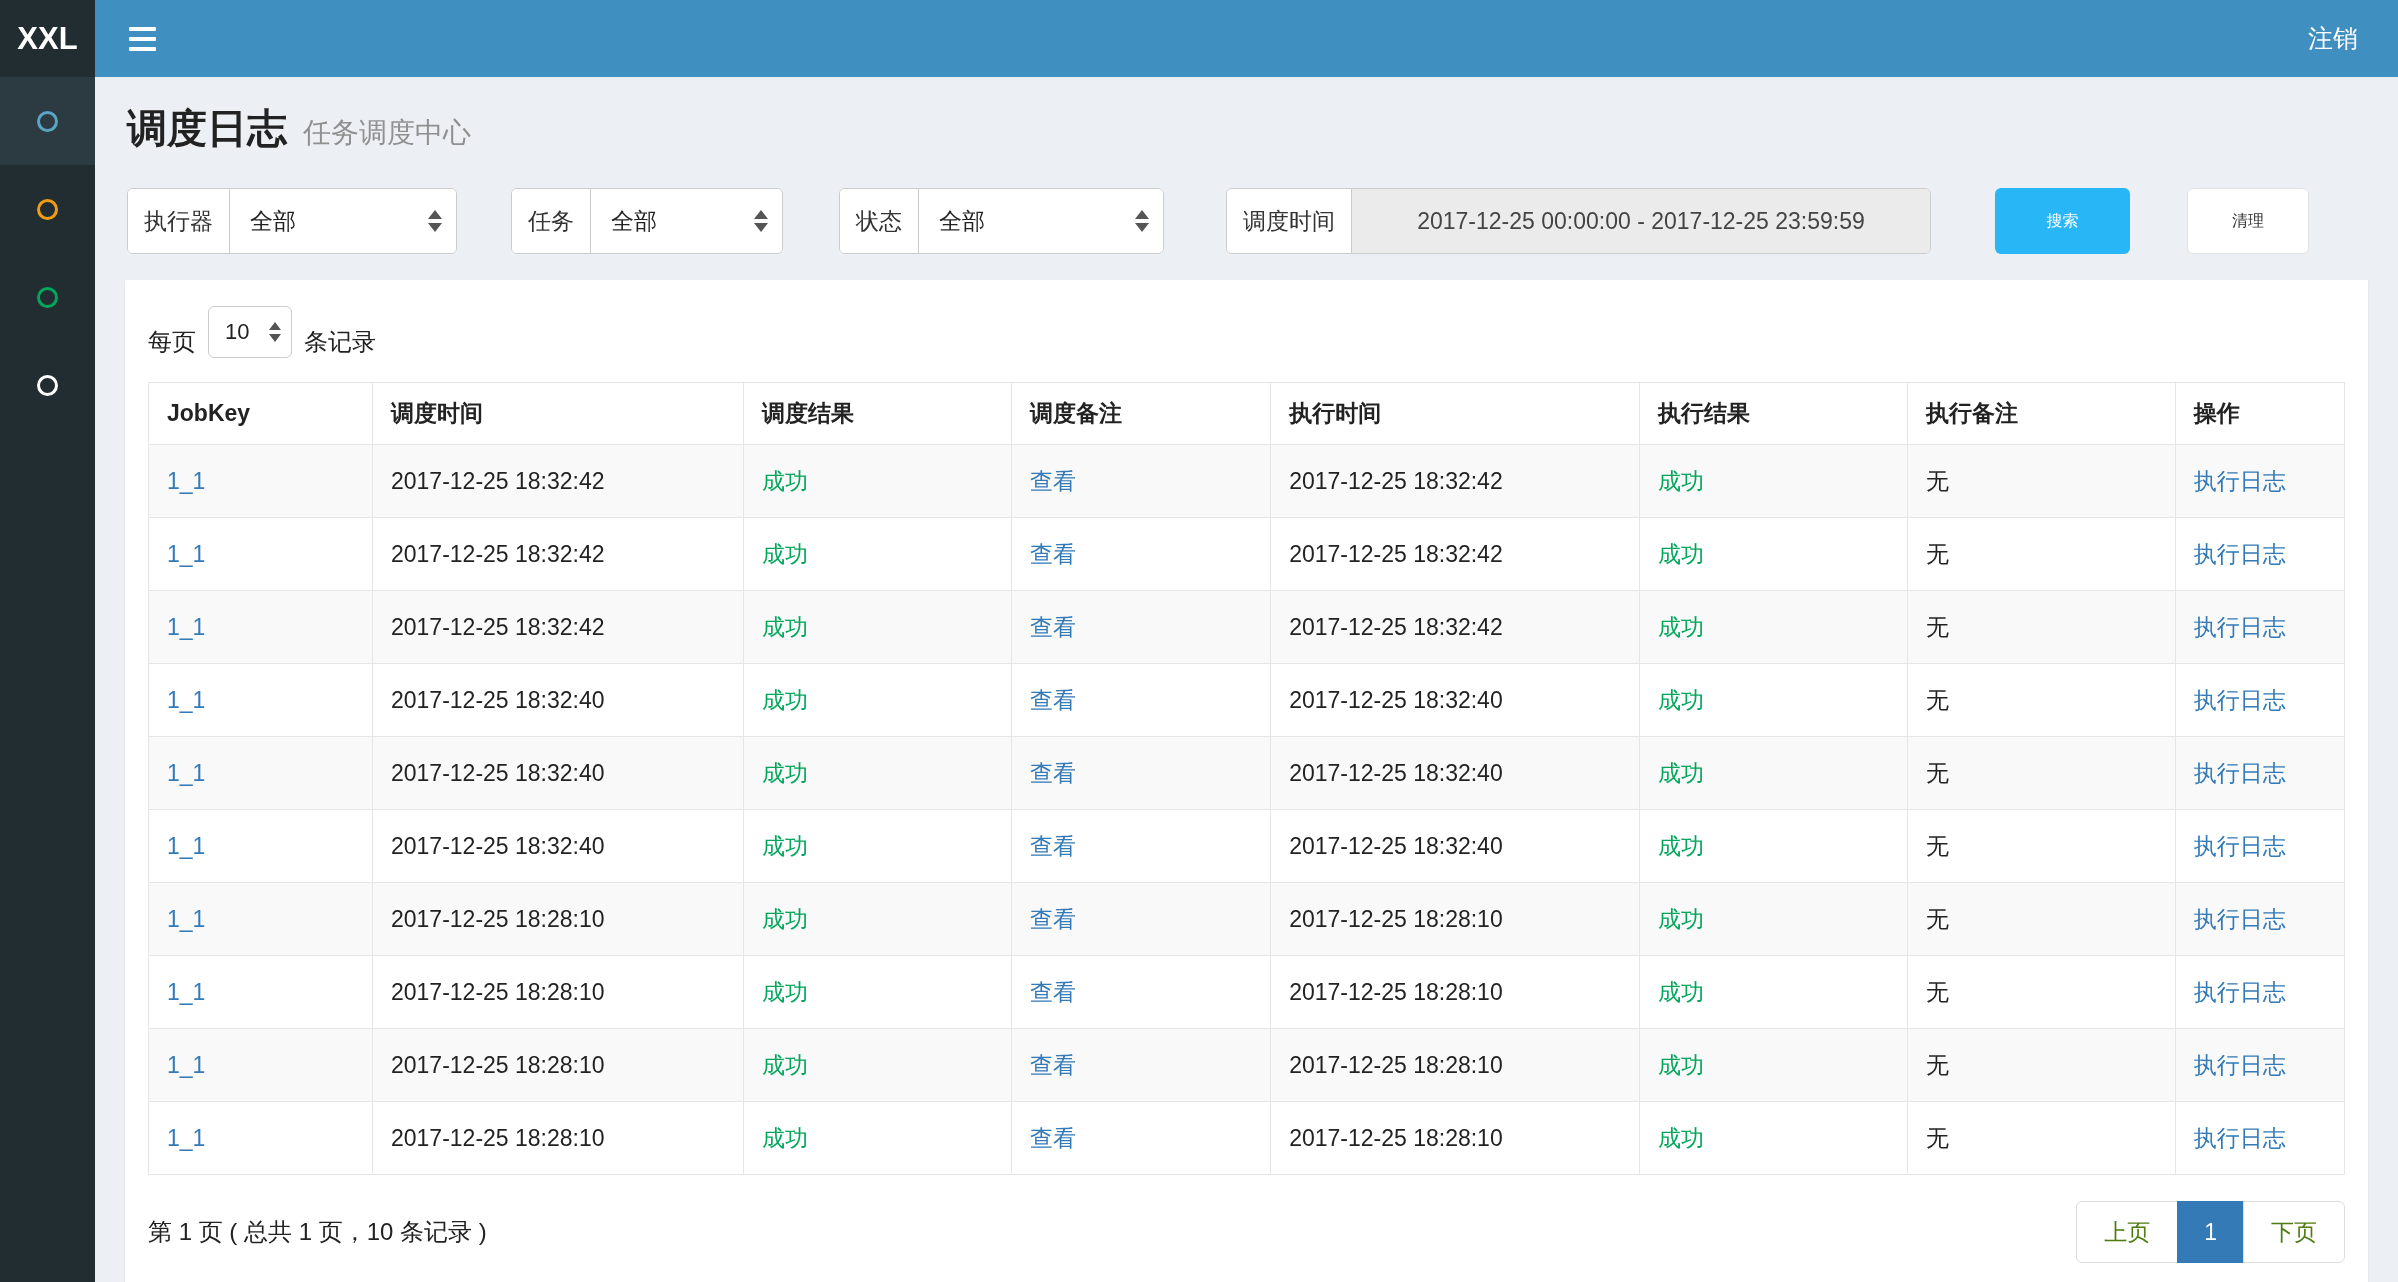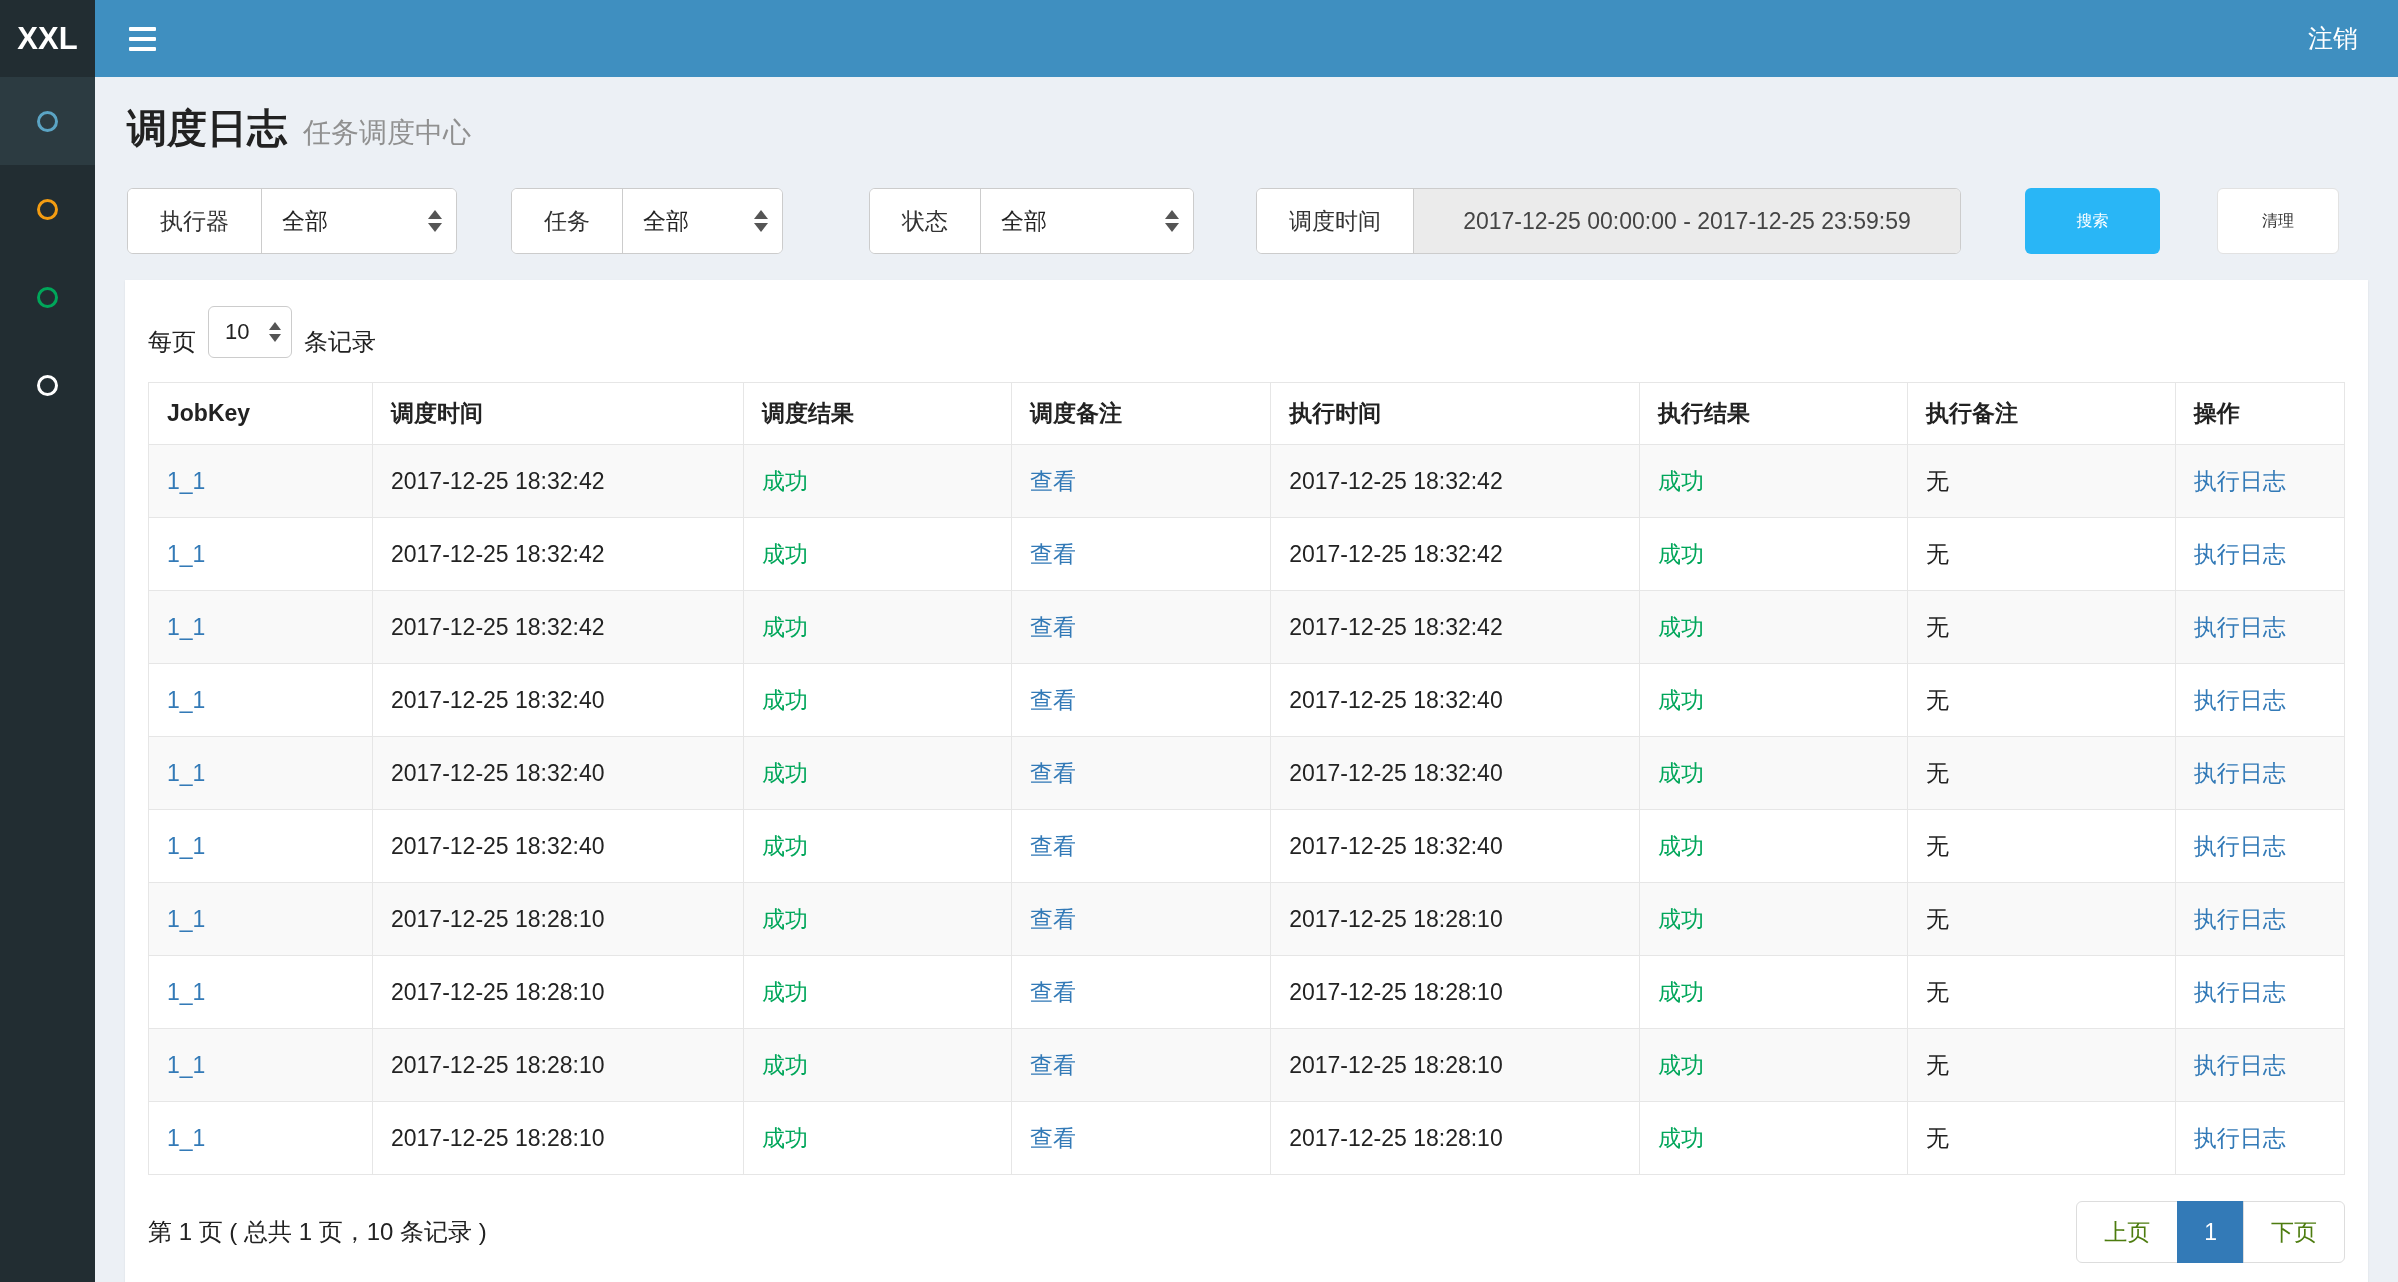--- a/index.html
+++ b/index.html
@@ -28,31 +28,31 @@
   
   .content { position:absolute; top:71px; left:95px; width:2303px; height:1205px; }
   .content-header { padding:30px 38px 0 32px; display:flex; align-items:baseline; }
   .page-title { font-size:40px; font-weight:700; color:#222; }
   .page-subtitle { font-size:28px; color:#909090; font-weight:400; margin-left:16px; }
 
   
   .filters { display:flex; align-items:center; padding:32px 36px 0 32px; }
   .input-group { display:flex; height:66px; background:#fff; border:1px solid #ccc; border-radius:6px;
                  overflow:hidden; }
-  .addon { display:flex; align-items:center; padding:0 32px; font-size:23px; color:#333;
+  .addon { display:flex; align-items:center; padding:0 16px; font-size:23px; color:#333;
            border-right:1px solid #ccc; background:#fff; white-space:nowrap; }
   .select { display:flex; align-items:center; justify-content:space-between; gap:14px;
             padding:0 14px 0 20px; font-size:23px; color:#222; cursor:pointer; flex:1; background:#fff; }
   .stepper { display:flex; flex-direction:column; gap:4px; }
   .stepper .up { width:0; height:0; border-left:7px solid transparent; border-right:7px solid transparent;
                  border-bottom:9px solid #555; }
   .stepper .down { width:0; height:0; border-left:7px solid transparent; border-right:7px solid transparent;
                    border-top:9px solid #555; }
   .g-exec { width:330px; margin-right:54px; }
-  .g-job { width:272px; margin-right:86px; }
+  .g-job { width:272px; margin-right:56px; }
   .g-status { width:325px; margin-right:62px; }
   .g-time { width:705px; margin-right:64px; }
   .time-input { flex:1; background:#ebebeb; display:flex; align-items:center; justify-content:center;
                 font-size:23px; color:#444; cursor:pointer; white-space:nowrap; }
   .btn { height:66px; border:none; border-radius:6px; font-size:16px; cursor:pointer; font-family:inherit; }
   .btn-search { width:135px; background:var(--accent,#29b6f6); color:#fff; margin-right:57px; }
   .btn-clear { width:122px; background:#fff; color:#333; border:1px solid #e2e2e2; }
 
   
   .box { margin:26px 30px 0 30px; background:#fff; padding:26px 23px 30px 23px; min-height:980px;

